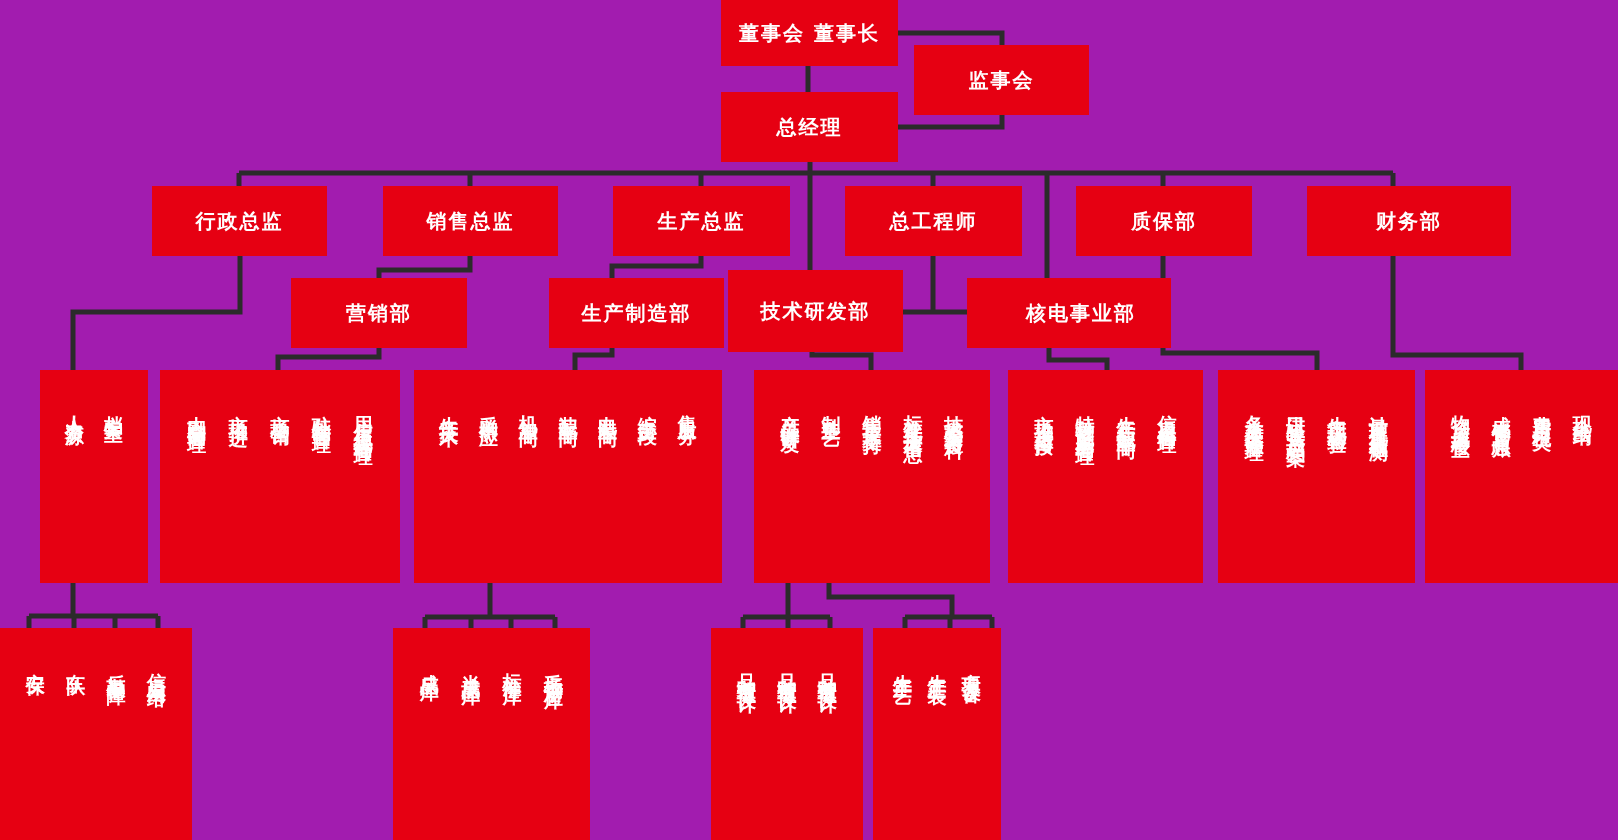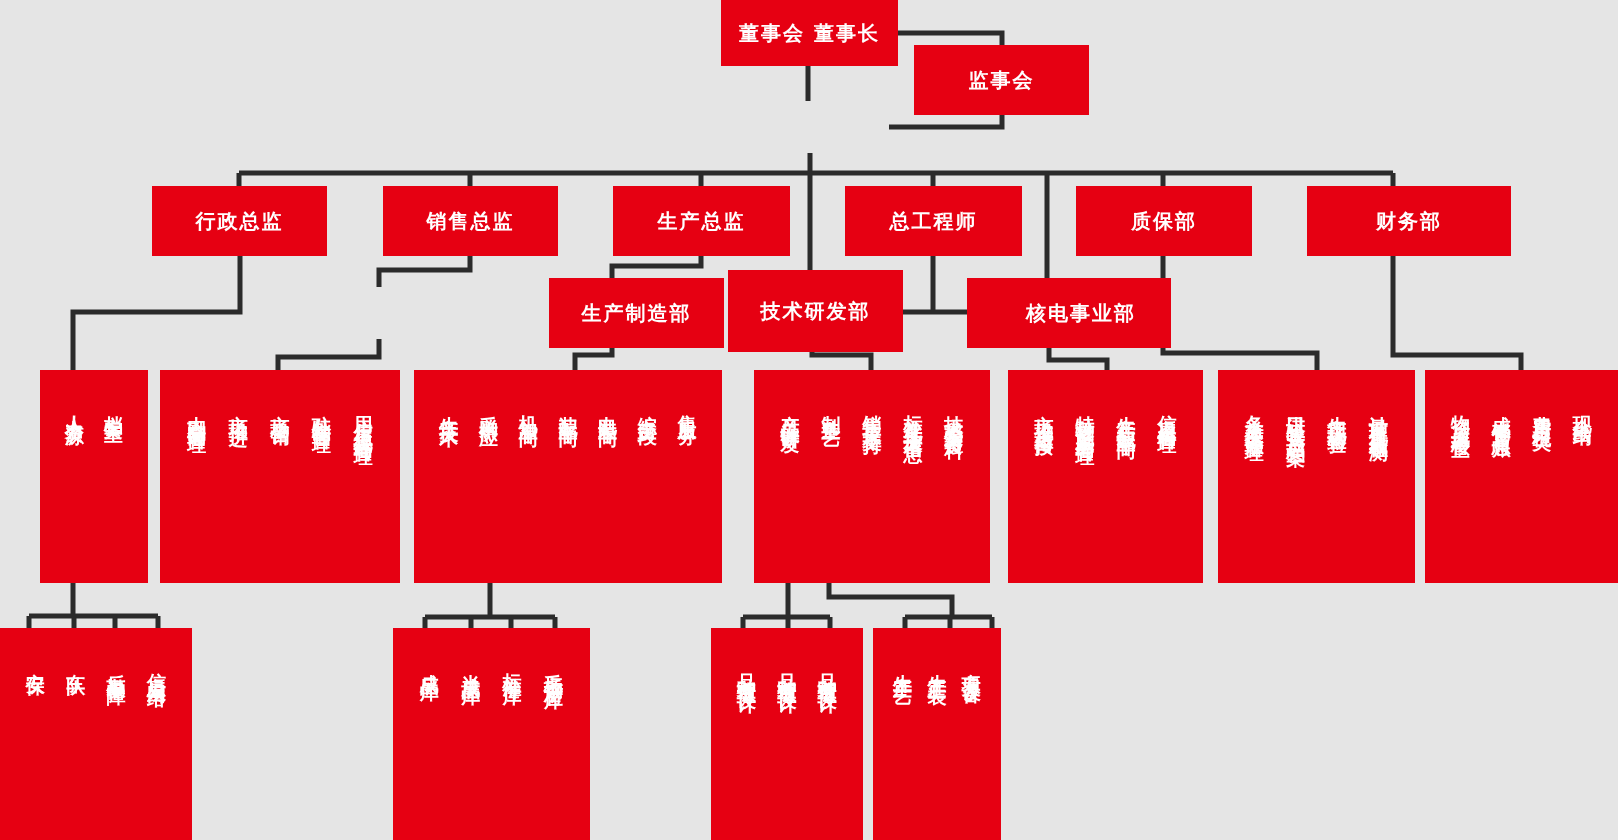--- a/index.html
+++ b/index.html
@@ -5,21 +5,21 @@
   html,body{margin:0;padding:0;background:#ffffff;}
   :root{
     --box:#e60012;
     --line:#2b2b2b;
     --text:#ffffff;
   }
   #canvas{
     position:relative;
     width:1618px;
     height:840px;
-    background:#e5e5e5;
+    background:#a21caf;
     overflow:hidden;
     font-family:"DejaVu Sans","Liberation Sans",sans-serif;
   }
   #wires{position:absolute;left:0;top:0;z-index:1;}
   .node{
     position:absolute;
     z-index:2;
     background:var(--box);
     color:var(--text);
     display:flex;
@@ -120,28 +120,30 @@
       M743 617 H830
       M743 617 V637 M788 617 V637 M830 617 V637
       M829 574 V597 H952 V617
       M905 617 H992
       M905 617 V637 M950 617 V637 M992 617 V637
     "></path>
   </svg>
 
   <div class="node" id="n-board">董事会 董事长</div>
   <div class="node" id="n-supervisory">监事会</div>
+  <div class="node" id="n-gm">总经理</div>
 
   <div class="node" id="n-admin">行政总监</div>
   <div class="node" id="n-sales">销售总监</div>
   <div class="node" id="n-production">生产总监</div>
   <div class="node" id="n-chief-engineer">总工程师</div>
   <div class="node" id="n-qa">质保部</div>
   <div class="node" id="n-finance">财务部</div>
 
+  <div class="node" id="n-marketing">营销部</div>
   <div class="node" id="n-manufacturing">生产制造部</div>
   <div class="node" id="n-rnd">技术研发部</div>
   <div class="node" id="n-nuclear">核电事业部</div>
 
   <div class="vbox" id="b-admin-depts">
     <span class="vcol">人力资源</span>
     <span class="vcol">档案室</span>
   </div>
   <div class="vbox" id="b-marketing-depts">
     <span class="vcol">内勤合同管理</span>

